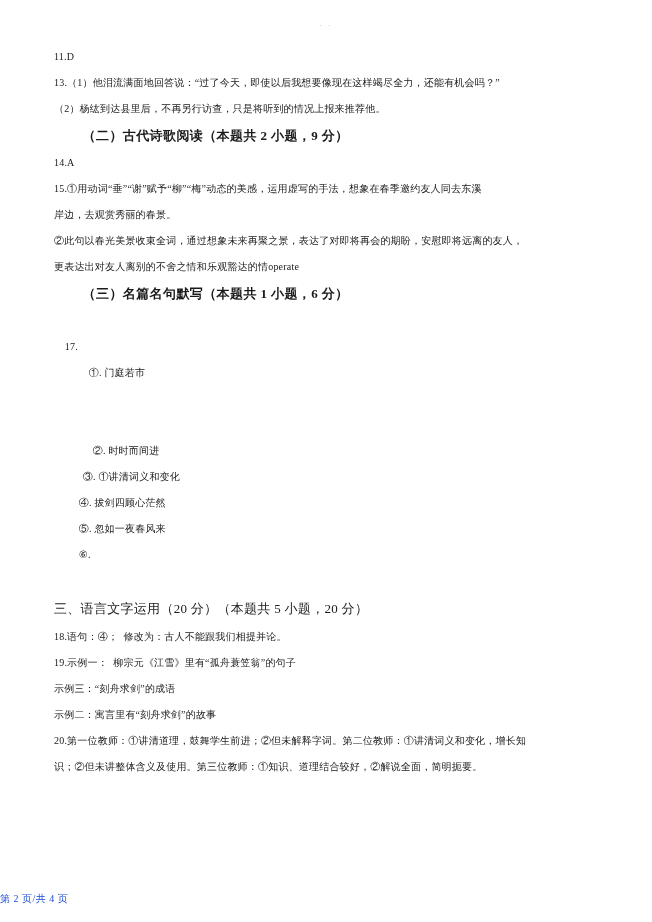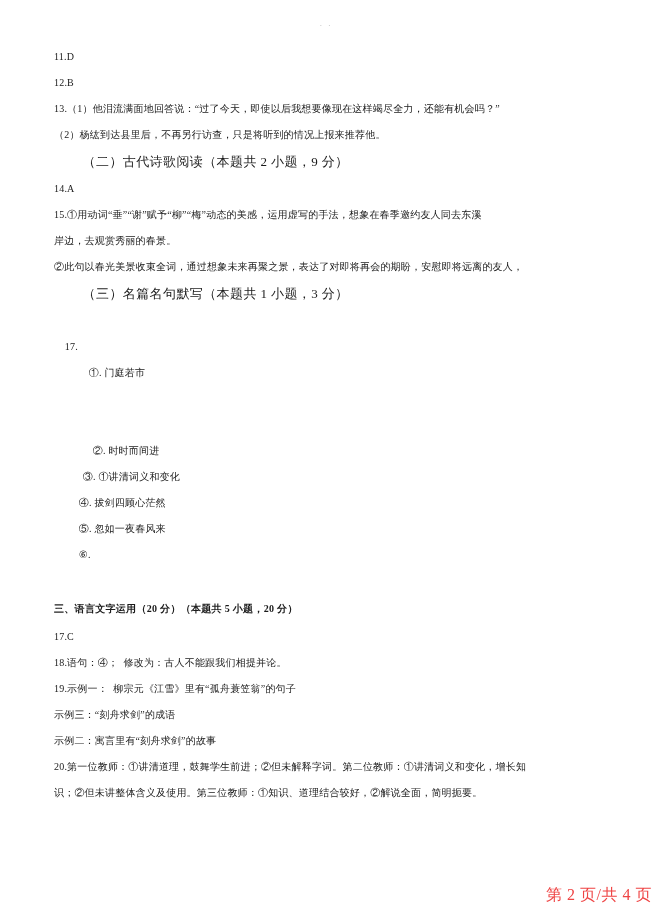--- a/index.html
+++ b/index.html
@@ -23,39 +23,39 @@
     position: relative;
   }
   .line {
     font-size: 10px;
     line-height: 26px;
     letter-spacing: 0.2px;
     white-space: pre-wrap;
   }
   .center-head {
     font-size: 13px;
-    font-weight: normal;
+    font-weight: bold;
     line-height: 28px;
     text-indent: 2.2em;
     letter-spacing: 0.4px;
   }
   .section-head {
-    font-size: 10px;
-    font-weight: bold;
+    font-size: 13px;
+    font-weight: normal;
     line-height: 30px;
     letter-spacing: 0.3px;
   }
   .footer {
     position: absolute;
     left: 0;
     right: 0;
     bottom: 16px;
-    text-align: right;
-    font-size: 16px;
-    color: #ef4444;
+    text-align: left;
+    font-size: 10px;
+    color: #1d4ed8;
     letter-spacing: 0.5px;
   }
   .dots {
     position: absolute;
     top: 18px;
     left: 0;
     right: 0;
     text-align: center;
     font-size: 9px;
     color: #b9b9b9;
@@ -63,48 +63,47 @@
   }
 </style>
 </head>
 <body>
 
 <div class="page">
 
   <div class="dots">. .</div>
 
   <div class="line">11.D</div>
-  <div class="line">12.B</div>
   <div class="line">13.（1）他泪流满面地回答说：“过了今天，即使以后我想要像现在这样竭尽全力，还能有机会吗？”</div>
   <div class="line">（2）杨纮到达县里后，不再另行访查，只是将听到的情况上报来推荐他。</div>
 
   <div class="center-head">（二）古代诗歌阅读（本题共 2 小题，9 分）</div>
 
   <div class="line">14.A</div>
   <div class="line">15.①用动词“垂”“谢”赋予“柳”“梅”动态的美感，运用虚写的手法，想象在春季邀约友人同去东溪</div>
   <div class="line">岸边，去观赏秀丽的春景。</div>
   <div class="line">②此句以春光美景收束全词，通过想象未来再聚之景，表达了对即将再会的期盼，安慰即将远离的友人，</div>
+  <div class="line">更表达出对友人离别的不舍之情和乐观豁达的情operate</div>
 
-  <div class="center-head">（三）名篇名句默写（本题共 1 小题，3 分）</div>
+  <div class="center-head">（三）名篇名句默写（本题共 1 小题，6 分）</div>
 
   <div class="line">
     <span>17.</span>
     <span style="display:inline-block;width:24px"></span><span>①. 门庭若市</span>
   </div>
   <div class="line">
     <span style="display:inline-block;width:28px"></span><span>②. 时时而间进</span>
     <span style="display:inline-block;width:18px"></span><span>③. ①讲清词义和变化</span>
     <span style="display:inline-block;width:14px"></span><span>④. 拔剑四顾心茫然</span>
     <span style="display:inline-block;width:14px"></span><span>⑤. 忽如一夜春风来</span>
     <span style="display:inline-block;width:14px"></span><span>⑥.</span>
   </div>
 
   <div class="section-head">三、语言文字运用（20 分）（本题共 5 小题，20 分）</div>
 
-  <div class="line">17.C</div>
   <div class="line">18.语句：④；  修改为：古人不能跟我们相提并论。</div>
   <div class="line">19.示例一：  柳宗元《江雪》里有“孤舟蓑笠翁”的句子</div>
   <div class="line">示例三：“刻舟求剑”的成语</div>
   <div class="line">示例二：寓言里有“刻舟求剑”的故事</div>
   <div class="line">20.第一位教师：①讲清道理，鼓舞学生前进；②但未解释字词。第二位教师：①讲清词义和变化，增长知</div>
   <div class="line">识；②但未讲整体含义及使用。第三位教师：①知识、道理结合较好，②解说全面，简明扼要。</div>
 
   <div class="footer">第 2 页/共 4 页</div>
 </div>
 

